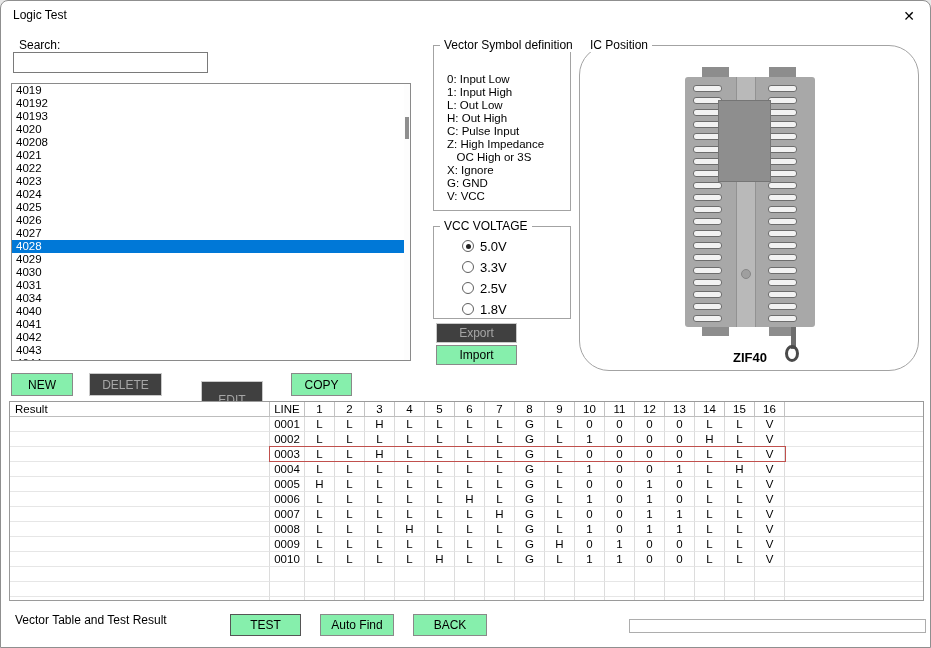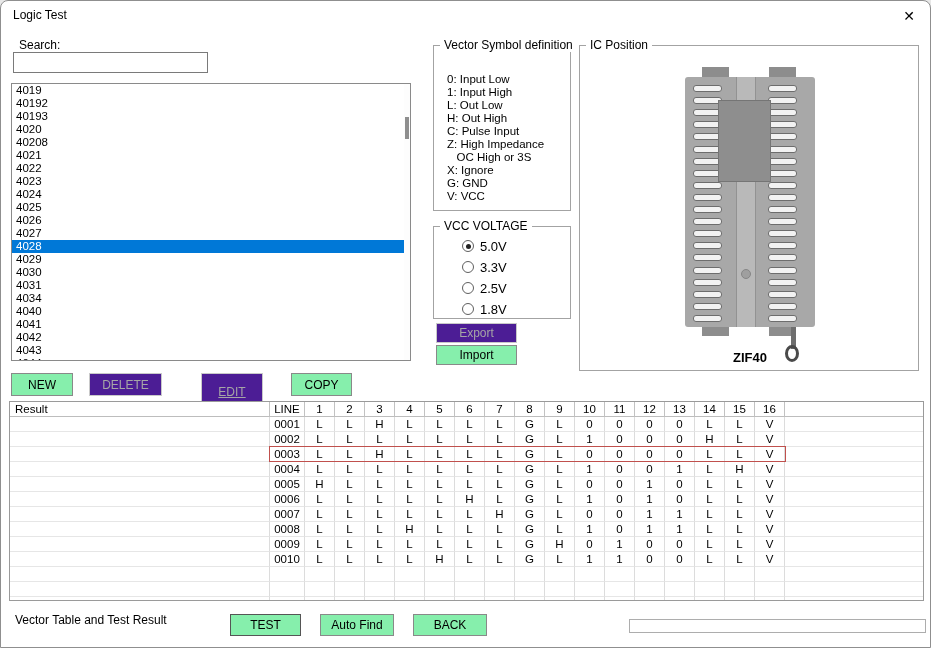--- a/index.html
+++ b/index.html
@@ -24,38 +24,38 @@
   .listbox { position:absolute; left:10px; top:82px; width:400px; height:278px;
              border:1px solid #8a8a8a; background:#fff; overflow:hidden; }
   .li { height:13px; line-height:13px; font-size:11.5px; padding-left:4px; cursor:default; }
   .li.sel { background:#0078d7; color:#fff; }
   .scrollbar { position:absolute; right:0; top:0; width:6px; height:100%; background:#fdfdfd; }
   .thumb { position:absolute; right:1px; top:33px; width:4px; height:22px; background:#8f8f8f; }
 
   
   .btn { position:absolute; background:#86efac; border:1px solid #898989;
          font-size:12px; font-family:inherit; color:#000; padding:0; cursor:pointer; }
-  .btn.disabled { color:#a6a6a6; border-color:#c9c9c9; background:#4c1d95; cursor:default; }
+  .btn.disabled { color:#a6a6a6; border-color:#c9c9c9; background:#404040; cursor:default; }
   .b-new  { left:10px;  top:372px; width:62px; height:23px; }
   .b-del  { left:88px;  top:372px; width:73px; height:23px; }
-  .b-edit { left:200px; top:372px; width:62px; height:38px;text-decoration:underline; }
+  .b-edit { left:200px; top:380px; width:62px; height:38px;text-decoration:underline; }
   .b-copy { left:290px; top:372px; width:61px; height:23px; }
   .b-export { left:435px; top:322px; width:81px; height:20px; }
   .b-import { left:435px; top:344px; width:81px; height:20px; }
   .b-test     { left:229px; top:613px; width:71px; height:22px; border-color:#555; }
   .b-autofind { left:319px; top:613px; width:74px; height:22px; }
   .b-back     { left:412px; top:613px; width:74px; height:22px; }
 
   
   .group { position:absolute; border:1px solid #a3a3a3; background:#fff; }
   .glabel { position:absolute; top:-8px; left:6px; background:#fff; padding:0 4px;
             font-size:12px; white-space:nowrap; }
   .g-vector { left:432px; top:44px;  width:138px; height:166px; }
   .g-vcc    { left:432px; top:225px; width:138px; height:93px; }
-  .g-ic     { left:578px; top:44px;  width:340px; height:326px; }
+  .g-ic     { left:578px; top:44px;  width:340px; height:326px;border-radius:30px; }
 
   .vs-lines { position:absolute; left:13px; top:27px; }
   .vsline { font-size:11.5px; line-height:13px; white-space:pre; }
 
   .radiorow { position:absolute; left:28px; display:flex; align-items:center; gap:6px; height:16px; }
   .radio { width:12px; height:12px; border:1px solid #5f5f5f; border-radius:50%;
            background:#fff; position:relative; flex:0 0 auto; }
   .radio.sel::after { content:""; position:absolute; left:2.5px; top:2.5px;
                       width:5px; height:5px; border-radius:50%; background:#222; }
   .radiolabel { font-size:13px; }

